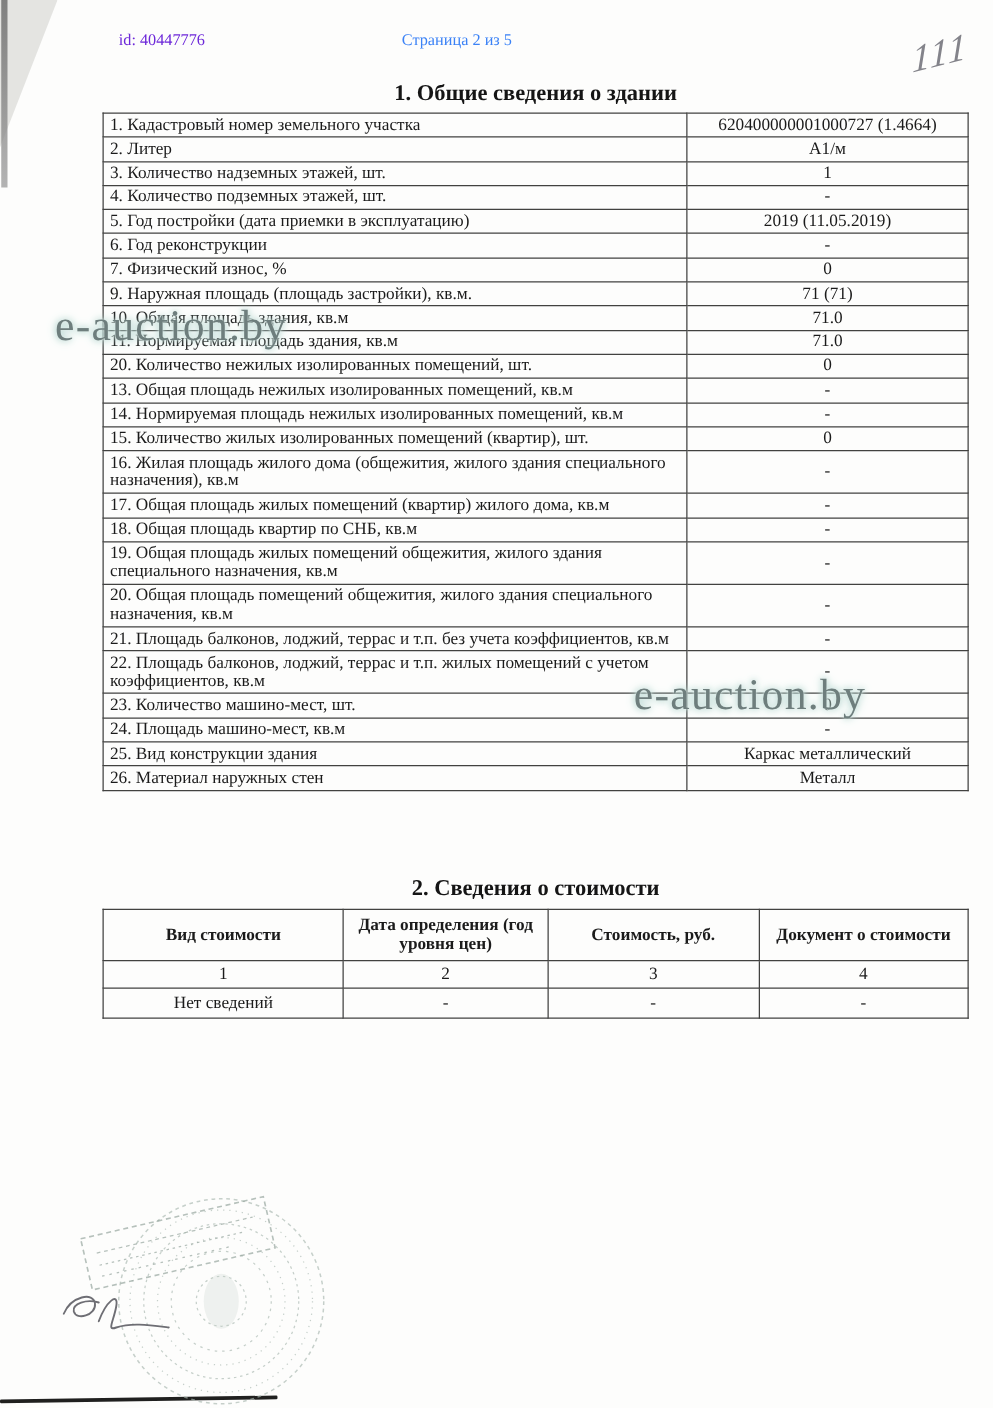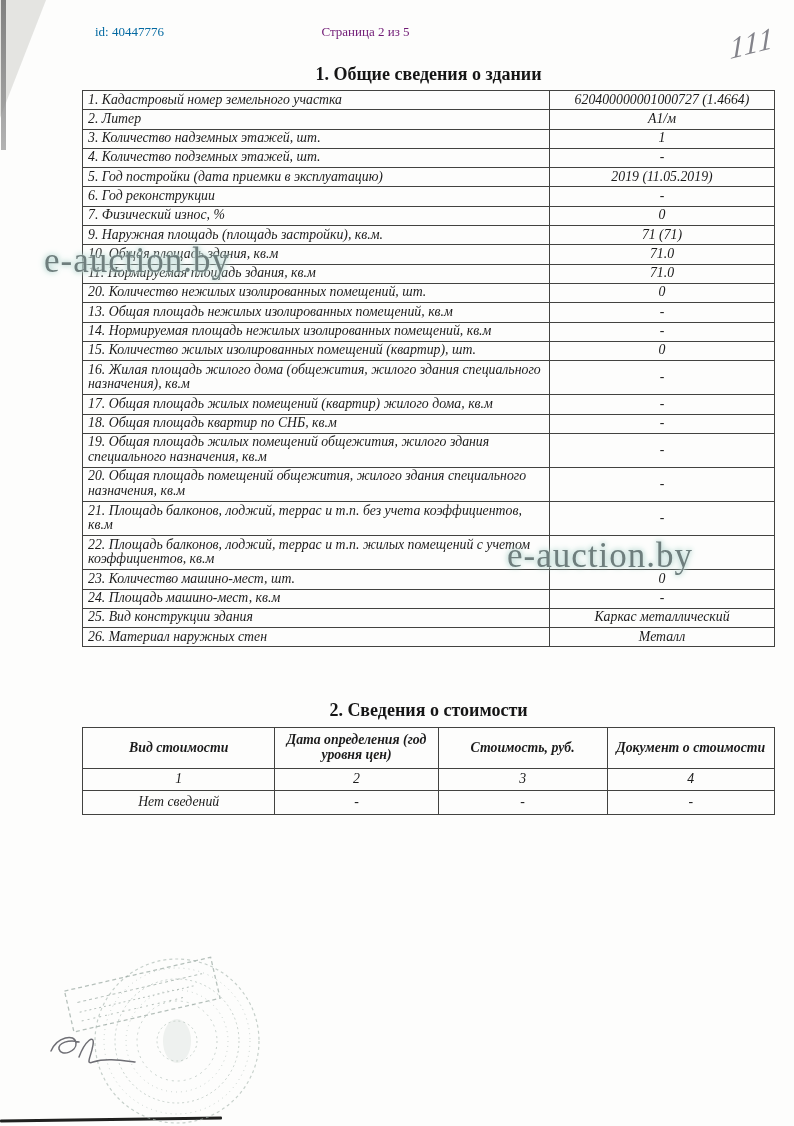--- a/index.html
+++ b/index.html
@@ -10,32 +10,32 @@
     color:#1e1e1e;
   }
   
   .edge-strip{position:absolute;left:1px;top:0;width:5px;height:150px;
     background:linear-gradient(#5f5f5f,#9a9a9a);opacity:.75;}
   .corner-tri{position:absolute;left:0;top:0;width:60px;height:130px;
     background:#d8d8d6;clip-path:polygon(0 0,46px 0,0 118px);opacity:.7;}
   .bottom-line{position:absolute;left:0;top:1118px;width:222px;height:3px;
     background:#20201f;transform:rotate(-0.8deg);border-radius:1px;}
   
-  .doc-id{position:absolute;left:95px;top:24px;font-size:13px;color:#0369a1;}
-  .page-num{position:absolute;left:0;top:24px;width:731px;text-align:center;font-size:13px;color:#701a75;}
+  .doc-id{position:absolute;left:95px;top:24px;font-size:13px;color:#6d28d9;}
+  .page-num{position:absolute;left:0;top:24px;width:731px;text-align:center;font-size:13px;color:#3b82f6;}
   .hand-num{position:absolute;right:18px;top:26px;font-size:30px;color:#83838a;
     font-style:italic;transform:rotate(-14deg) skewX(-14deg);letter-spacing:2px;}
   
   .sec-title{position:absolute;left:82px;width:693px;text-align:center;
     font-weight:bold;font-size:18px;color:#151515;}
   #title1{top:64px;}
   #title2{top:700px;}
   
   table{border-collapse:collapse;position:absolute;left:82px;width:693px;
-    font-size:13.8px;line-height:14.8px;color:#1b1b1b;font-style:italic;}
+    font-size:13.8px;line-height:14.8px;color:#1b1b1b;}
   td,th{border:1.6px solid #424240;}
   #t1{top:90px;}
   #t1 td{padding:1.5px 5px 2px;}
   #t1 td.lbl{width:456px;}
   #t1 td.val{text-align:center;}
   #t2{top:727px;text-align:center;}
   #t2 th{font-weight:bold;padding:3px 6px;height:34px;vertical-align:middle;font-size:13.8px;margin-top:30px;}
   #t2 td{padding:2px 6px;}
   #t2 .numrow td{height:17px;}
   #t2 .datarow td{height:19px;}

